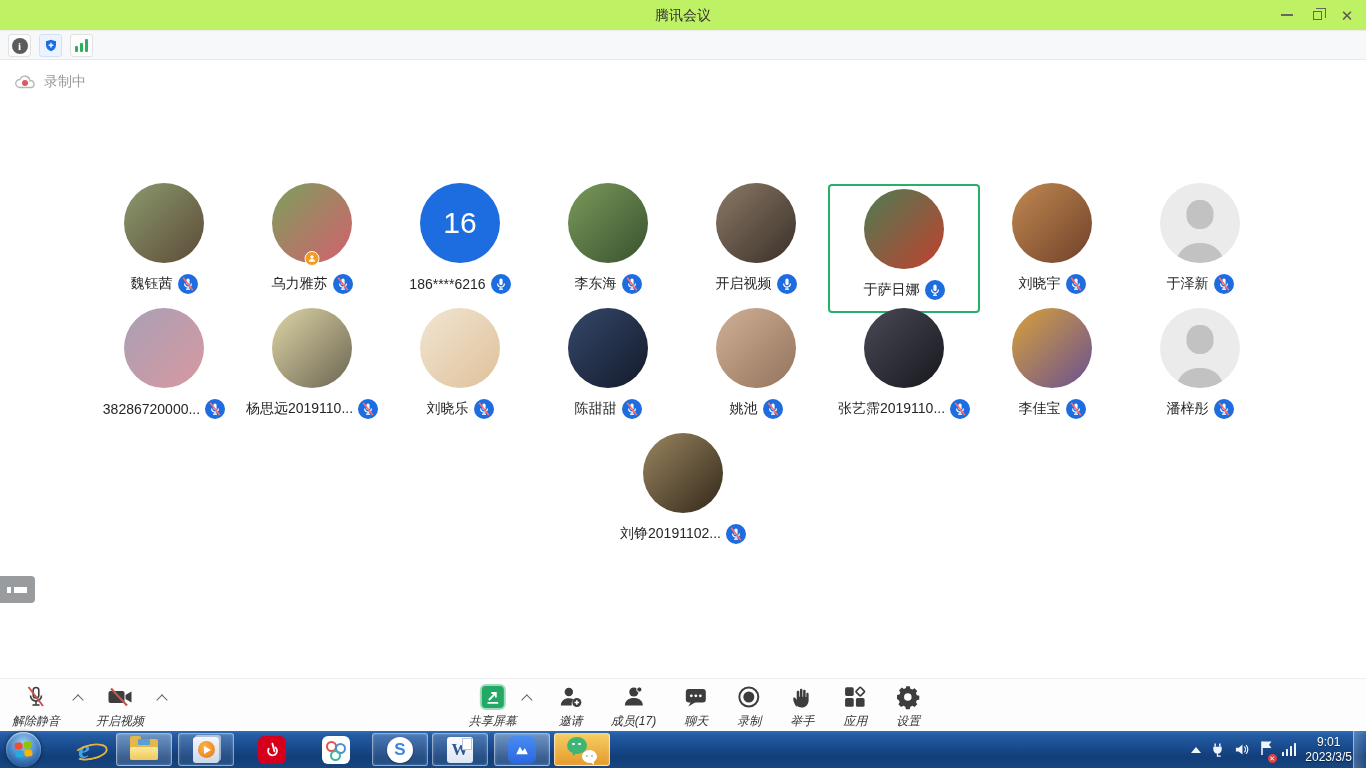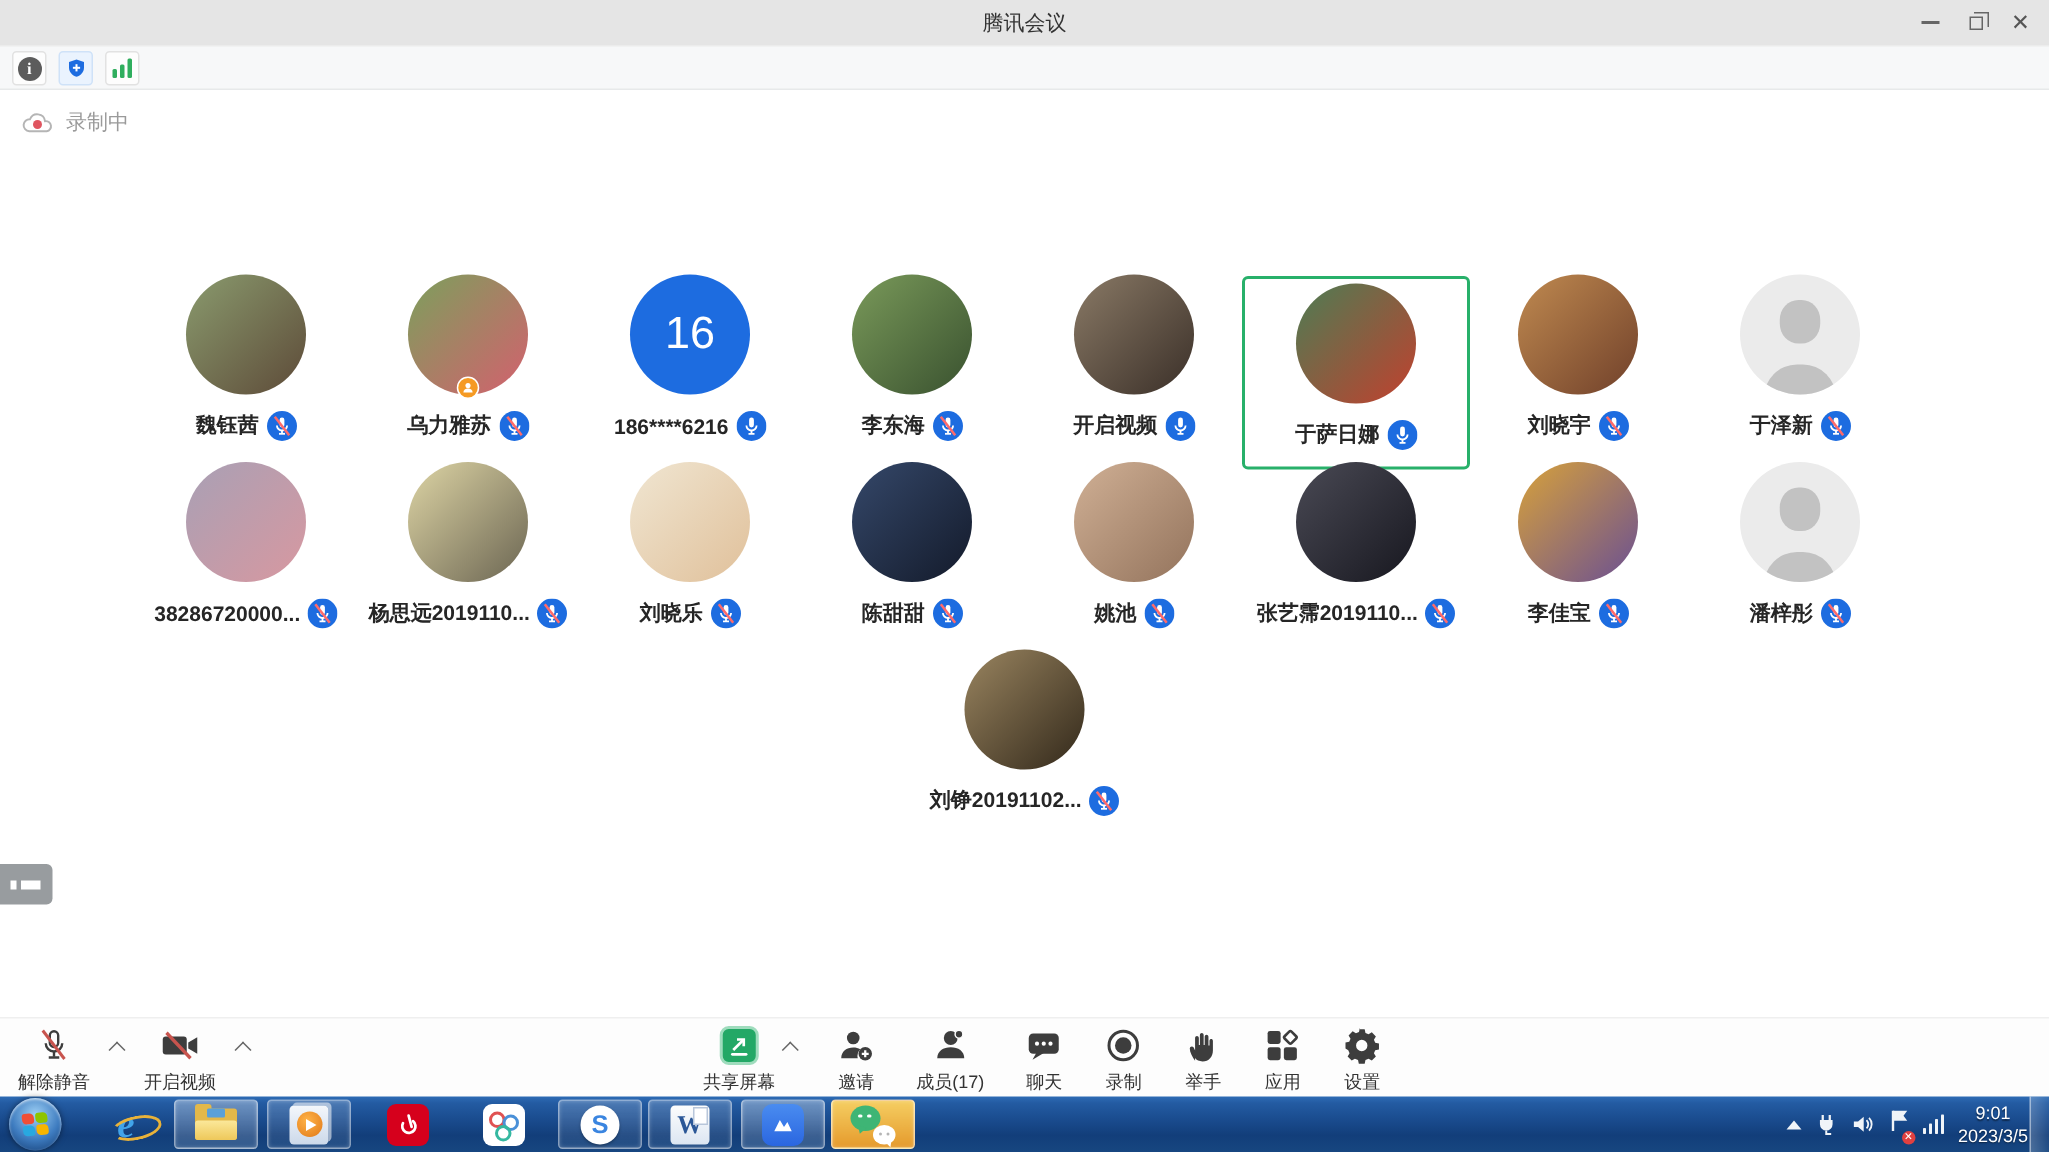--- a/index.html
+++ b/index.html
@@ -1,20 +1,20 @@
 <!DOCTYPE html>
 <html><head>
 <meta charset="utf-8">
 <style>
   * { margin:0; padding:0; box-sizing:border-box; }
   html,body { width:1366px; height:768px; overflow:hidden; font-family:"Liberation Sans","DejaVu Sans",sans-serif; background:#fff; }
   body { position:relative; }
 
   
-  .titlebar { position:absolute; left:0; top:0; width:1366px; height:30px; background:#e5e5e5; }
+  .titlebar { position:absolute; left:0; top:0; width:1366px; height:30px; background:#bef264; }
   .win-title { position:absolute; left:50%; top:7px; transform:translateX(-50%); font-size:14px; color:#333; }
   .win-btns { position:absolute; right:4px; top:0; height:30px; display:flex; }
   .win-btn { width:30px; height:30px; display:flex; align-items:center; justify-content:center; color:#555; }
   .glyph-min { width:12px; height:0; border-bottom:2px solid #666; }
   .glyph-max { width:9px; height:9px; border:1.4px solid #666; position:relative; }
   .glyph-max::before { content:""; position:absolute; left:2px; top:-4px; width:9px; height:9px; border-top:1.4px solid #666; border-right:1.4px solid #666; }
   .glyph-close { font-size:15px; color:#555; line-height:1; }
 
   
   .topbar { position:absolute; left:0; top:30px; width:1366px; height:30px; background:#f7f8f9; border-top:1px solid #ececec; border-bottom:1px solid #e7e9ea; }
@@ -41,33 +41,33 @@
   .tile { position:absolute; width:148px; height:125px; display:flex; flex-direction:column; align-items:center; }
   .tile.speaking { outline:2px solid #28b06a; border-radius:2px; }
   .avatar { width:80px; height:80px; border-radius:50%; margin-top:3px; position:relative; flex:0 0 auto; }
   .av-photo { width:100%; height:100%; border-radius:50%; overflow:hidden; }
   .av-default { width:100%; height:100%; border-radius:50%; background:#ebebeb; overflow:hidden; position:relative; }
   .av-default .head { position:absolute; left:50%; top:17px; transform:translateX(-50%); width:27px; height:29px; border-radius:46%; background:#c2c2c2; }
   .av-default .shoulders { position:absolute; left:50%; bottom:-10px; transform:translateX(-50%); width:48px; height:30px; border-radius:22px 22px 0 0; background:#c2c2c2; }
   .av-number { width:100%; height:100%; border-radius:50%; display:flex; align-items:center; justify-content:center; color:#fff; font-size:30px; }
   .host-badge { position:absolute; bottom:-3px; left:50%; transform:translateX(-50%); width:15px; height:15px; background:#f59a23; border:1.5px solid #fff; border-radius:50%; display:flex; align-items:center; justify-content:center; }
   .tile-meta { margin-top:11px; display:flex; align-items:center; gap:5px; }
-  .pname { font-size:14px; color:#262626; white-space:nowrap;font-weight:bold; }
+  .pname { font-size:14px; color:#262626; white-space:nowrap; }
 
   
   .layout-toggle { position:absolute; left:0; top:515px; width:35px; height:27px; background:#989c9f; border-radius:0 4px 4px 0; display:flex; flex-direction:column; justify-content:center; gap:3px; padding-left:7px; }
   .lt-row { display:flex; align-items:center; gap:3px; }
   .lt-row i { display:block; width:4px; height:3px; background:#fff; }
   .lt-row u { display:block; width:13px; height:3px; background:#fff; }
 
   
   .meetbar { position:absolute; left:0; top:678px; width:1366px; height:53px; background:#fdfdfd; border-top:1px solid #efefef; }
   .mb-item { display:flex; flex-direction:column; align-items:center; justify-content:flex-start; gap:3px; }
   .mb-item svg { display:block; }
-  .mb-label { font-size:12px; color:#333; white-space:nowrap; }
+  .mb-label { font-size:12px; color:#333; white-space:nowrap;font-style:italic; }
   .mb-left { position:absolute; left:12px; top:5px; display:flex; align-items:flex-start; gap:14px; }
   .mb-center { position:absolute; left:50%; top:5px; transform:translateX(-50%); display:flex; align-items:flex-start; gap:27px;margin-left:12px; }
   .chev-up { width:8px; height:8px; border-top:1.6px solid #666; border-right:1.6px solid #666; transform:rotate(-45deg); margin-top:12px; }
   .share-ic { width:26px; height:26px; background:#23a866; border:2px solid #9fdcbd; border-radius:6px; display:flex; align-items:center; justify-content:center; }
   .withchev { display:flex; align-items:flex-start; gap:6px; }
 
   
   .taskbar { position:absolute; left:0; top:731px; width:1366px; height:37px; background:linear-gradient(180deg,#2e6cb5 0%,#235ba2 12%,#194a8c 45%,#123e7a 70%,#174680 100%); }
   .orb { position:absolute; left:6px; top:1px; width:35px; height:35px; border-radius:50%; background:radial-gradient(circle at 50% 32%, #9ed0f5 0%, #3e7cc0 55%, #123a70 100%); box-shadow:inset 0 1px 2px rgba(255,255,255,.7), 0 0 4px rgba(0,0,0,.5); display:flex; align-items:center; justify-content:center; }
   .orb-flag { display:grid; grid-template-columns:8px 8px; grid-template-rows:7px 7px; gap:1px; transform:rotate(-6deg); }

